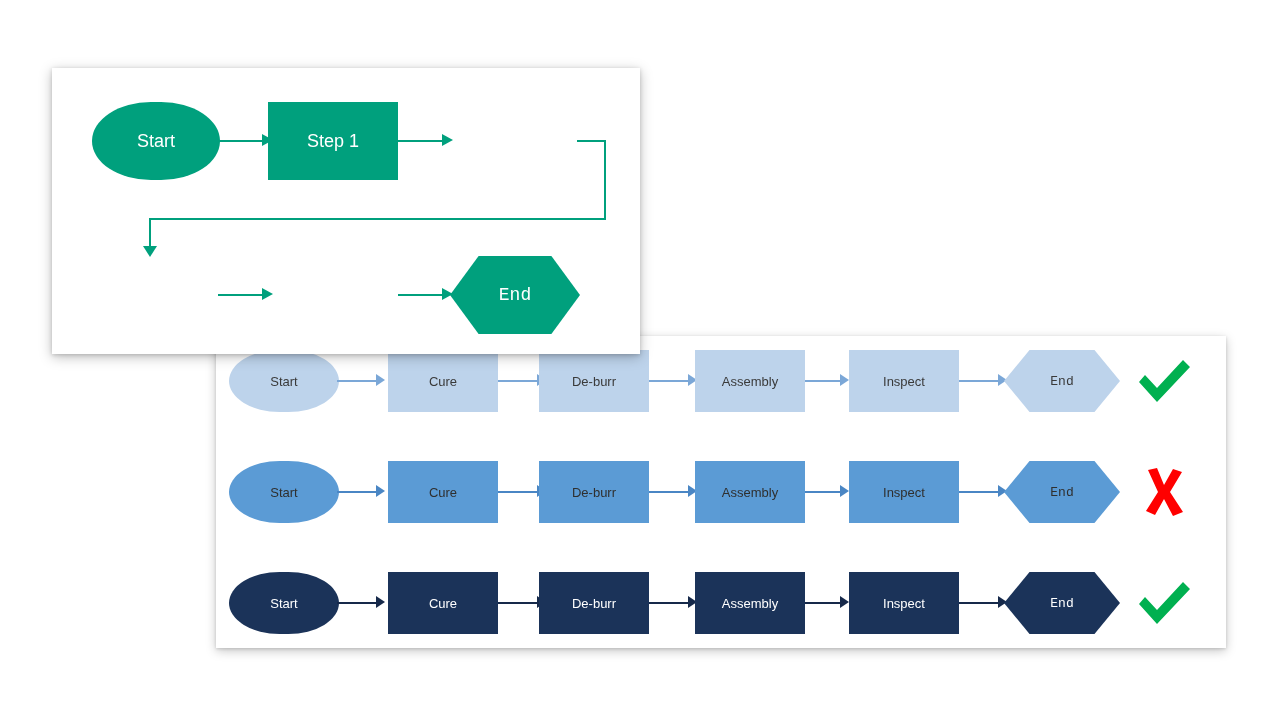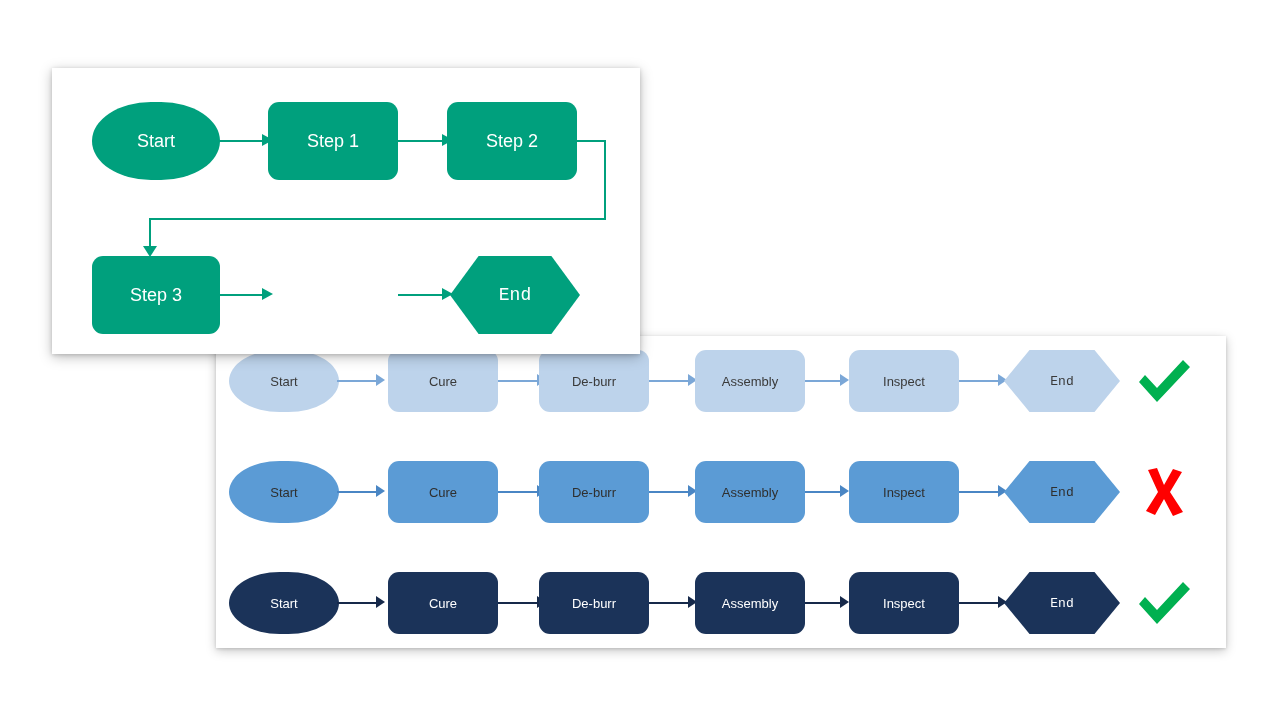--- a/index.html
+++ b/index.html
@@ -48,21 +48,21 @@
     box-sizing: border-box;
     white-space: nowrap;
   }
   .shape .shape-label {
     position: relative;
     z-index: 2;
     line-height: 1;
   }
 
   
-  .shape.rect { border-radius: 11px; text-align: right; }
+  .shape.rect { border-radius: 0; text-align: right; }
   
   .shape.stadium { border-radius: 46% / 50%; }
   
   .shape.hex {
     clip-path: polygon(22% 0%, 78% 0%, 100% 50%, 78% 100%, 22% 100%, 0% 50%);
     font-family: Liberation Mono, monospace;
   }
 
   
   .conn {
@@ -272,33 +272,27 @@
   </div>
   <div class="conn g-line" style="left:166px; top:72px; width:48px;"></div>
   <div class="arrowhead g-arrow" style="left:210px; top:66px;"></div>
 
   <div class="shape rect g-shape" style="left:216px; top:34px; width:130px; height:78px;">
     <span class="shape-label">Step 1</span>
   </div>
   <div class="conn g-line" style="left:346px; top:72px; width:48px;"></div>
   <div class="arrowhead g-arrow" style="left:390px; top:66px;"></div>
 
-  <div class="shape rect g-shape" style="left:395px; top:34px; width:130px; height:78px;">
-    <span class="shape-label">Step 2</span>
-  </div>
 
   <div class="conn g-line" style="left:525px; top:72px; width:29px;"></div>
   <div class="conn-v g-line-v" style="left:552px; top:72px; height:80px;"></div>
   <div class="conn g-line" style="left:97px; top:150px; width:457px;"></div>
   <div class="conn-v g-line-v" style="left:97px; top:150px; height:31px;"></div>
   <div class="arrowhead down g-arrow-down" style="left:91px; top:178px;"></div>
 
-  <div class="shape rect g-shape" style="left:40px; top:188px; width:128px; height:78px;">
-    <span class="shape-label">Step 3</span>
-  </div>
   <div class="conn g-line" style="left:166px; top:226px; width:48px;"></div>
   <div class="arrowhead g-arrow" style="left:210px; top:220px;"></div>
 
   <div class="conn g-line" style="left:346px; top:226px; width:48px;"></div>
   <div class="arrowhead g-arrow" style="left:390px; top:220px;"></div>
 
   <div class="shape hex g-shape" style="left:398px; top:188px; width:130px; height:78px;">
     <span class="shape-label">End</span>
   </div>
 

